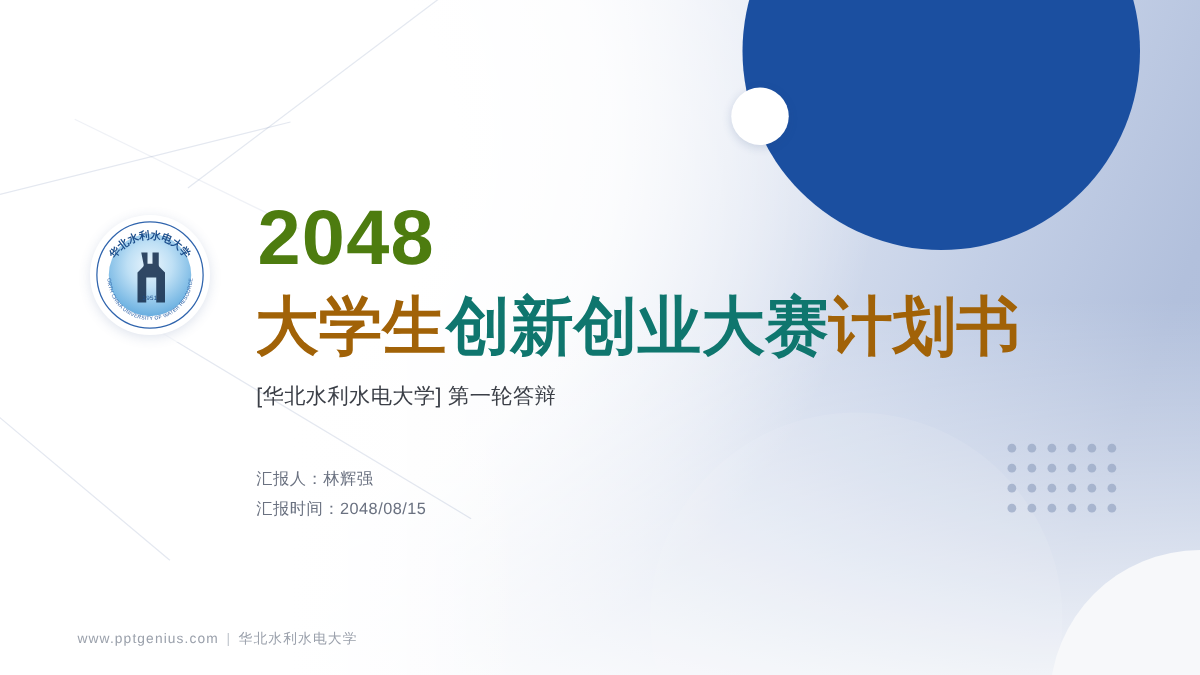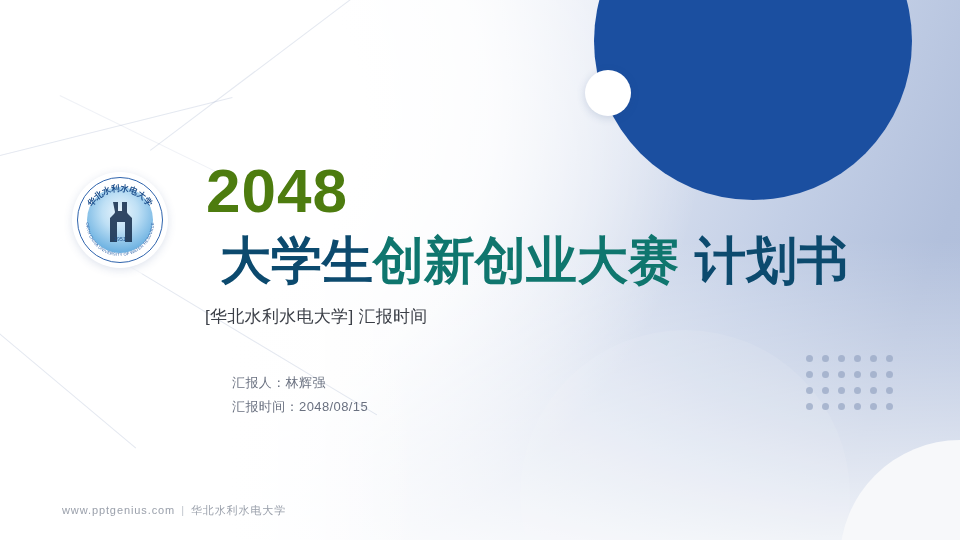--- a/index.html
+++ b/index.html
@@ -168,41 +168,41 @@
   .headline {
     position: absolute;
     left: 204px; top: 232px;
     font-size: 51px;
     font-weight: bold;
     letter-spacing: 0px;
     line-height: 1.12;
     white-space: nowrap;
     font-family: "Liberation Sans", "DejaVu Sans", sans-serif;
   }
-  .headline .dark { color: #0c4a6e; margin-left: 16px; }
+  .headline .dark { color: #a16207; }
   .headline .blue { color: #0f766e; }
 
   .subtitle {
     position: absolute;
     left: 205px; top: 305px;
     font-size: 17px;
     color: #3b3f47;
     letter-spacing: 0.3px;
     white-space: nowrap;
   }
 
   .meta {
     position: absolute;
     left: 205px; top: 371px;
     font-size: 13px;
     color: #6a7180;
     line-height: 1.85;
     letter-spacing: 0.4px;
   }
-  .meta div { white-space: nowrap; margin-left: 27px; }
+  .meta div { white-space: nowrap; }
 
   .footer {
     position: absolute;
     left: 62px; bottom: 22px;
     font-size: 11px;
     color: #9aa0ab;
     letter-spacing: 0.9px;
     white-space: nowrap;
     margin-top: 36px;
   }
@@ -278,21 +278,21 @@
       <text><textPath href="#arcEN" startOffset="50%" text-anchor="middle">NORTH CHINA UNIVERSITY OF WATER RESOURCES</textPath></text>
     </svg>
   </div>
 
   <div class="year-big">2048</div>
 
   <div class="headline">
     <span class="dark">大学生</span><span class="blue">创新创业大赛</span><span class="dark">计划书</span>
   </div>
 
-  <div class="subtitle">[华北水利水电大学] 汇报时间</div>
+  <div class="subtitle">[华北水利水电大学] 第一轮答辩</div>
 
   <div class="meta">
     <div>汇报人：林辉强</div>
     <div>汇报时间：2048/08/15</div>
   </div>
 
   <div class="footer">
     <span>www.pptgenius.com</span><span class="sep">|</span><span>华北水利水电大学</span>
   </div>
 

